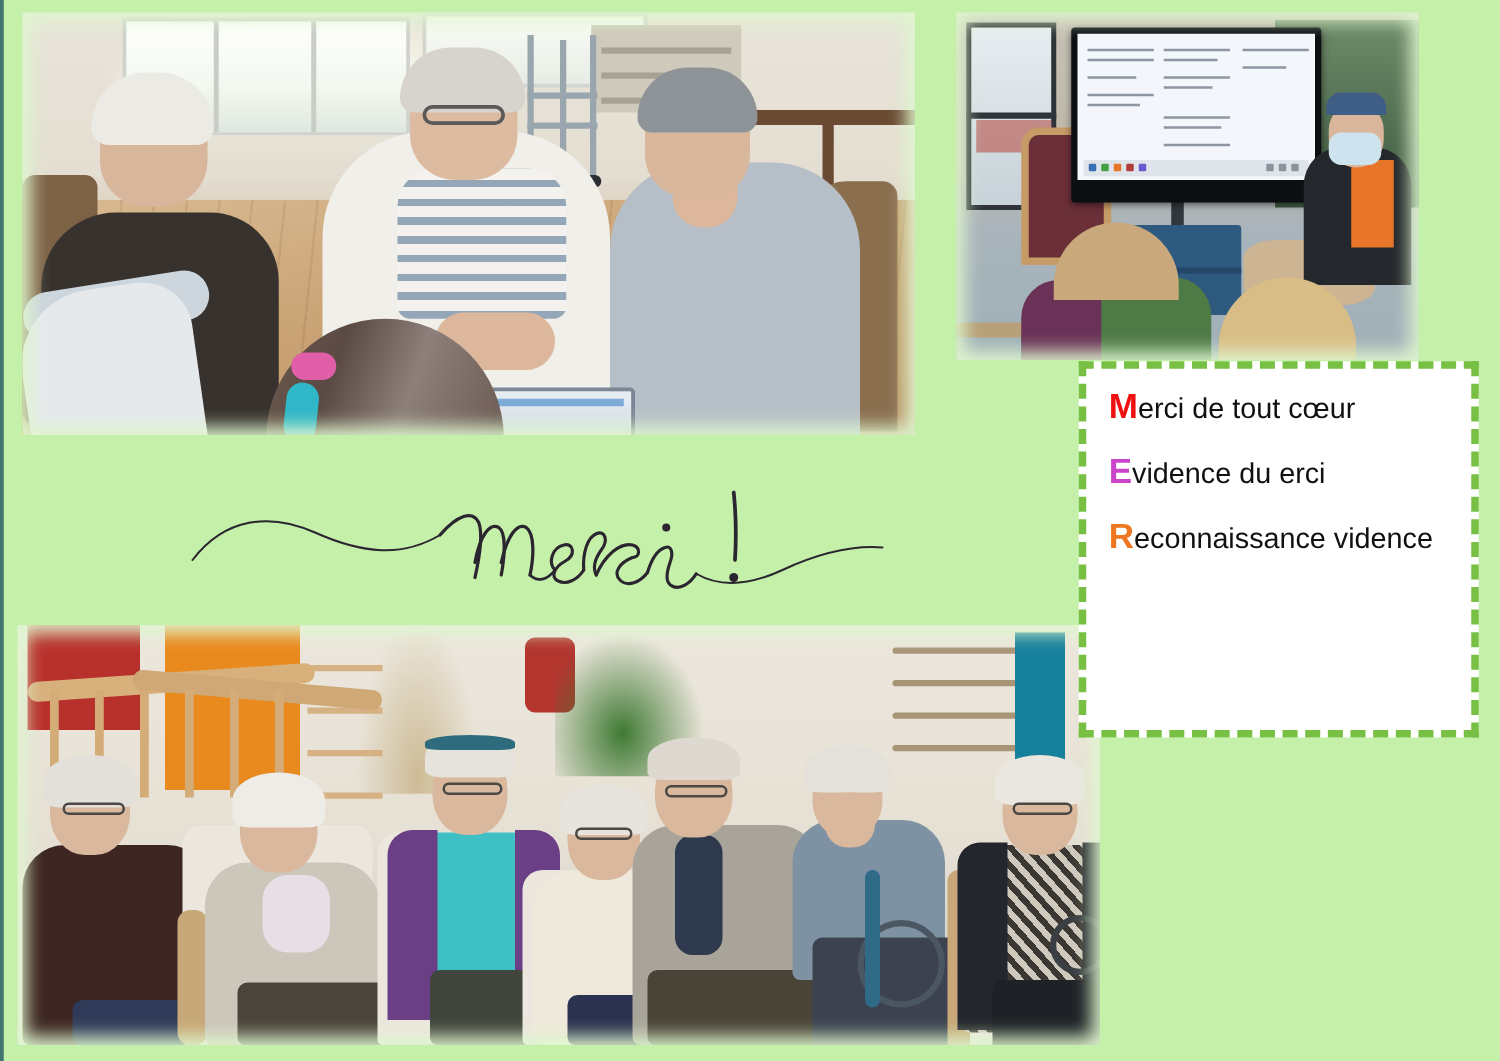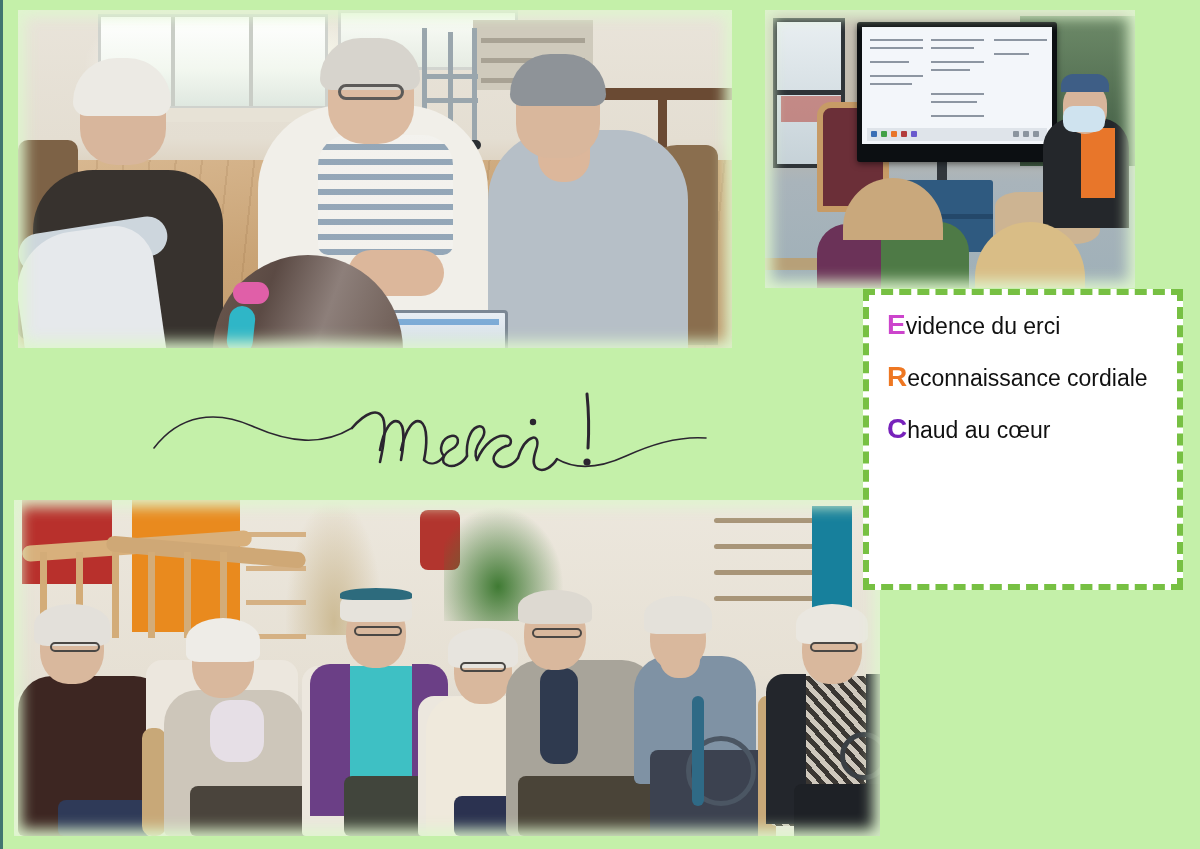--- a/index.html
+++ b/index.html
@@ -397,24 +397,24 @@
         <circle cx="447" cy="92" r="3.6" fill="#2b2530" stroke="none"></circle>
 
         <path d="M417 89 C436 100 460 98 486 86 C512 74 540 66 566 68" stroke-width="1.6"></path>
       </g>
     </svg>
   </div>
 
   <div id="acrostic-box">
     <div class="lines">
       <div class="line">
+        <span class="cap" style="color:#ee1111">M</span><span>erci de tout cœur</span>
+      </div>
+      <div class="line">
         <span class="cap" style="color:#cc44cc">E</span><span>vidence du erci</span>
       </div>
       <div class="line wrap">
-        <span class="cap" style="color:#ee7722">R</span><span>econnaissance cordiale</span>
-      </div>
-      <div class="line">
-        <span class="cap" style="color:#7722bb">C</span><span>haud au cœur</span>
+        <span class="cap" style="color:#ee7722">R</span><span>econnaissance vidence</span>
       </div>
     </div>
   </div>
 
 </div>
 
 </body></html>

